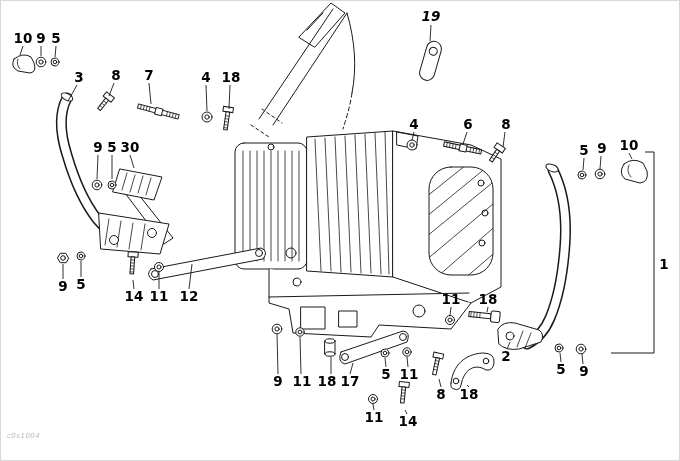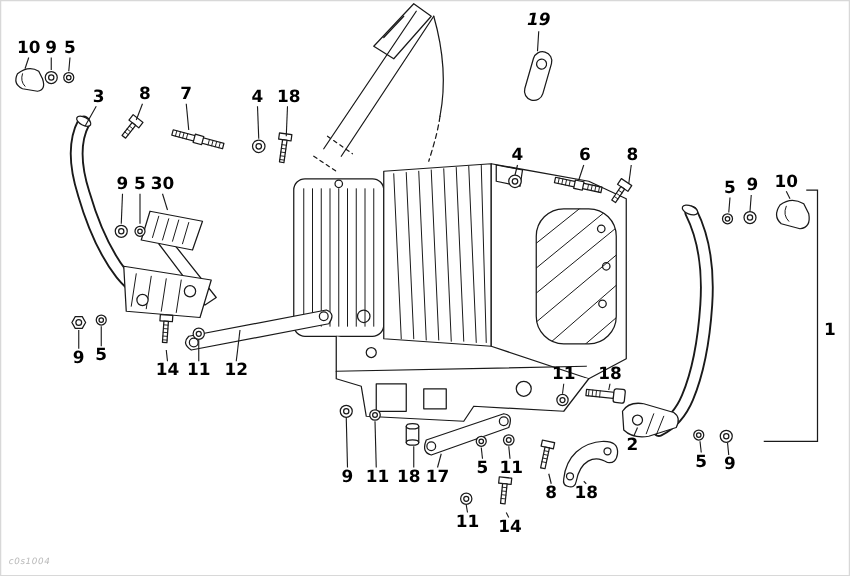--- a/index.html
+++ b/index.html
@@ -9,21 +9,21 @@
     box-sizing:border-box; border:1px solid #d8d8d8;
   }
   .stage svg.art, .stage svg.leaders { position:absolute; left:0; top:0; }
   .callout-layer { position:absolute; left:0; top:0; width:100%; height:100%; }
   .callout {
     position:absolute; transform:translate(-50%,-50%);
     font-weight:bold; font-size:13.5px; line-height:1; color:#000;
     cursor:pointer; user-select:none;
   }
   .watermark {
-    position:absolute; left:6px; bottom:7px;
+    position:absolute; left:6px; bottom:20px;
     font-size:7px; color:#b9b9b9; letter-spacing:0.5px;font-style:italic;
   }
   .leaders line { stroke:#1a1a1a; stroke-width:0.9; }
   .leaders polyline { fill:none; stroke:#1a1a1a; stroke-width:1; }
 </style>
 </head>
 <body>
 
 <div class="stage">
 

